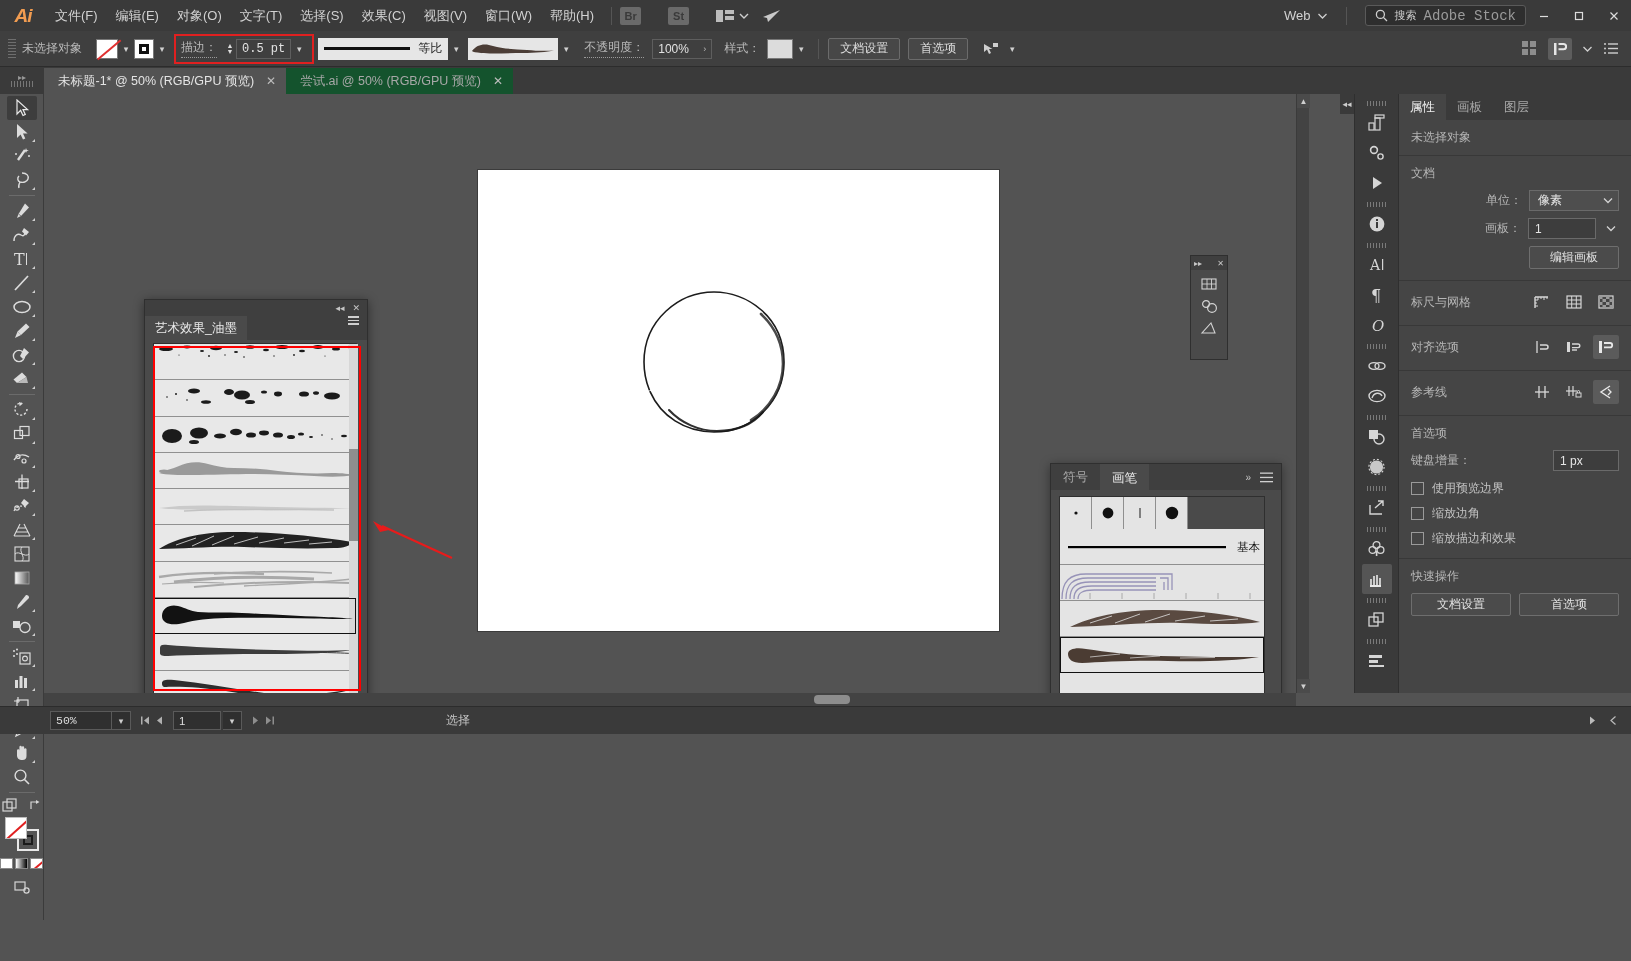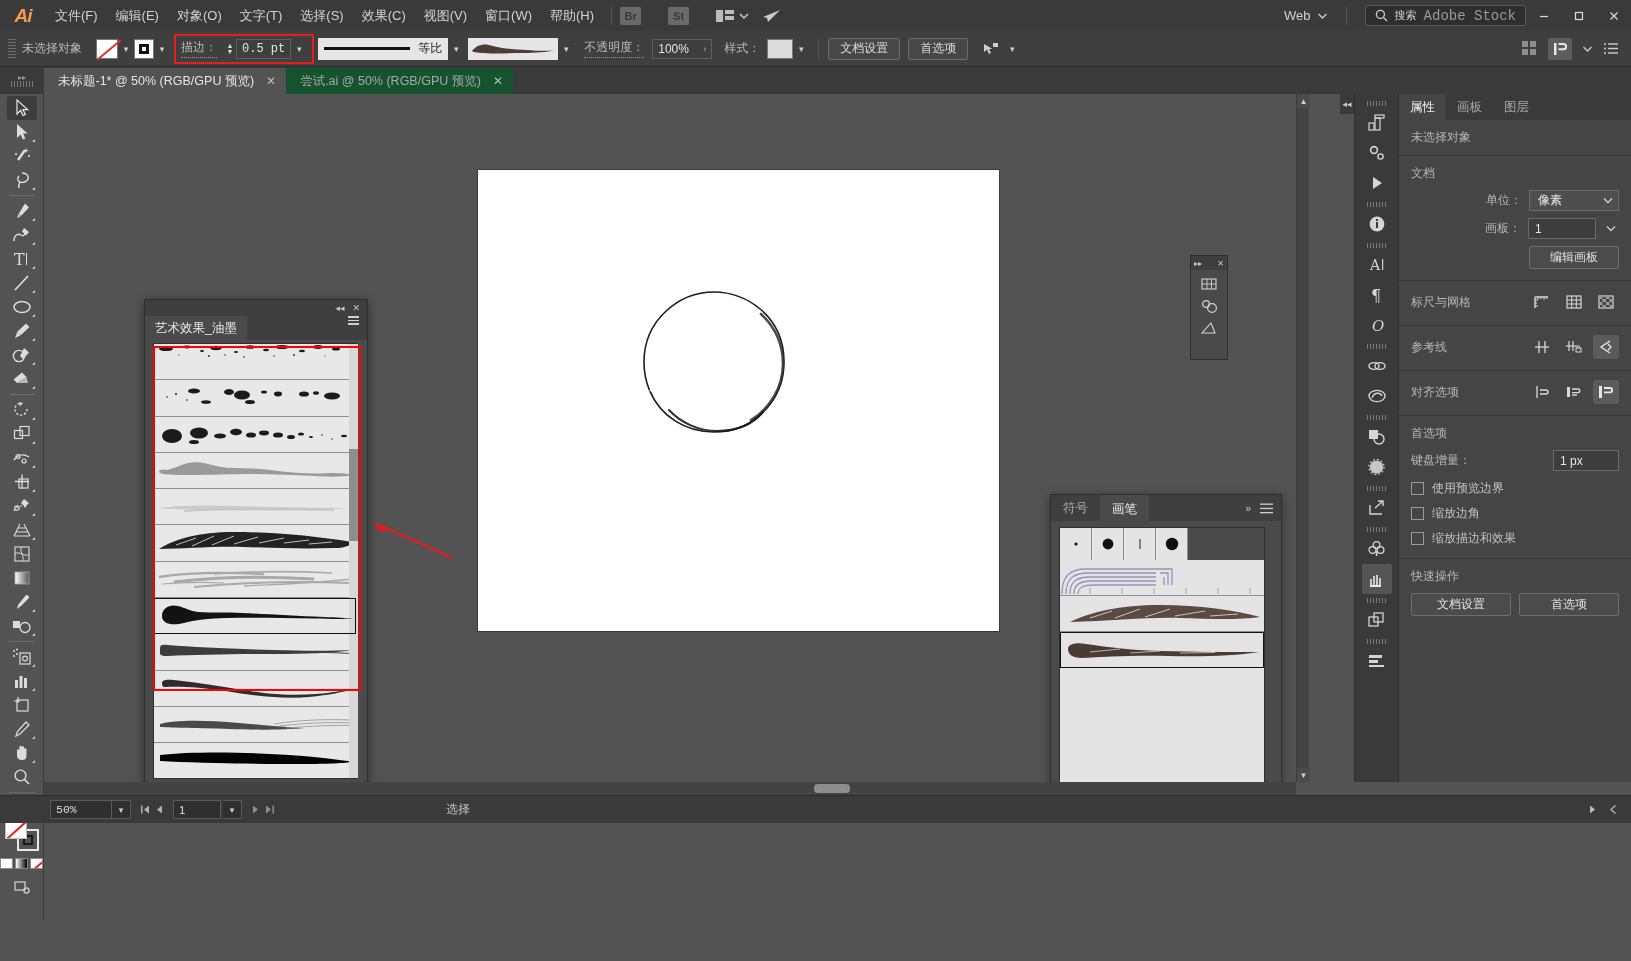--- a/index.html
+++ b/index.html
@@ -3,21 +3,21 @@
 <meta charset="utf-8">
 <style>
   * { box-sizing: border-box; margin:0; padding:0; }
   html,body{
     width:1631px; height:961px; overflow:hidden;
     background:#535353;
     font-family:"Liberation Sans","DejaVu Sans",sans-serif;
     font-size:12px; color:#c8c8c8;
     -webkit-font-smoothing:antialiased;
   }
-  .app{position:relative;width:1631px;height:823px;}
+  .app{position:relative;width:1631px;height:734px;}
 
   
   .menubar{position:absolute;left:0;top:0;width:1631px;height:31px;background:#3a3a3a;display:flex;align-items:center;}
   .ai-logo{width:46px;height:31px;display:flex;align-items:center;justify-content:center;color:#f19c51;font-size:19px;font-weight:bold;font-style:italic;letter-spacing:-1px;}
   .menu-item{padding:0 9px;height:31px;line-height:31px;font-size:13px;color:#d2d2d2;cursor:default;white-space:nowrap;}
   .mb-sep{width:1px;height:18px;background:#555;margin:0 8px;}
   .mb-chip{width:21px;height:18px;background:#6a6a6a;color:#3a3a3a;font-size:11px;font-weight:bold;display:flex;align-items:center;justify-content:center;margin-right:27px;border-radius:2px;}
   .mb-icon{margin-right:4px;display:flex;align-items:center;justify-content:center;height:31px;}
   .spacer{flex:1;}
   .web-sel{display:flex;align-items:center;gap:6px;font-size:13px;color:#d2d2d2;padding:0 10px;}
@@ -812,21 +812,21 @@
             </svg>
         </div>
         <div>
           <svg width="18" height="16" viewBox="0 0 18 16">
               <path d="M2 13 L15 13 L11 3 Z" stroke="#d3d3d3" stroke-width="1.1" fill="none"></path>
             </svg>
         </div>
       </div>
     </div>
 
-    <div class="bp" style="left:1006px;top:400px">
+    <div class="bp" style="left:1006px;top:369px">
       <div class="bp-tabs">
         <div class="bp-tab">符号</div>
         <div class="bp-tab active">画笔</div>
         <div class="bp-ic">
           <span>»</span>
           <span>
             <svg width="13" height="11" viewBox="0 0 13 11">
                 <rect x="0" y="0.5" width="13" height="1.3" fill="#cfcfcf"></rect>
                 <rect x="0" y="4.8" width="13" height="1.3" fill="#cfcfcf"></rect>
                 <rect x="0" y="9" width="13" height="1.3" fill="#cfcfcf"></rect>
@@ -850,20 +850,26 @@
               <svg width="8" height="14">
                 <rect x="3.3" y="2" width="1.4" height="10" fill="#555"></rect>
               </svg>
             </div>
           <div class="bp-dot">
               <svg width="18" height="18">
                 <circle cx="9" cy="9" r="6.2" fill="#111"></circle>
               </svg>
             </div>
           <div class="bp-dot empty"></div>
+        </div>
+        <div class="bp-row">
+          <svg width="170" height="20" viewBox="0 0 170 20">
+              <rect x="8" y="9" width="158" height="2.2" fill="#000"></rect>
+            </svg>
+          <span class="bp-rowlabel">基本</span>
         </div>
         <div class="bp-row">
           <svg width="204" height="35" viewBox="0 0 204 35">
             <g stroke="#9793b8" fill="none" stroke-width="1.3">
               <path d="M2 34 C2 16 10 9 26 9 L66 9"></path>
               <path d="M6 34 C6 19 13 13 28 13 L66 13"></path>
               <path d="M10 34 C10 22 16 17 30 17 L66 17"></path>
               <path d="M14 34 C14 25 19 21 32 21 L66 21"></path>
               <path d="M18 34 C18 28 22 25 34 25 L66 25"></path>
               <path d="M66 9 L96 9 M66 13 L96 13 M66 17 L96 17 M66 21 L96 21 M66 25 L96 25"></path>
@@ -1132,20 +1138,47 @@
                   <rect x="12.5" y="11" width="3.5" height="3"></rect>
                 </g>
               </svg>
           </span>
         </span>
       </div>
     </div>
 
     <div class="pp-sec">
       <div class="iconrow">
+        <span class="pp-lab">对齐选项</span>
+        <span class="ibtns">
+          <span class="ibtn">
+            <svg width="18" height="16" viewBox="0 0 18 16">
+                <path d="M4 2 V14" stroke="#d8d8d8" stroke-width="1.3"></path>
+                <path d="M7 6 H13 a2 2 0 0 1 0 4 H7" stroke="#d8d8d8" stroke-width="1.5" fill="none"></path>
+              </svg>
+          </span>
+          <span class="ibtn">
+            <svg width="18" height="16" viewBox="0 0 18 16">
+                <rect x="2" y="3" width="3" height="10" fill="#d8d8d8"></rect>
+                <path d="M7 5 H13 a1.8 1.8 0 0 1 0 3.6 H7" stroke="#d8d8d8" stroke-width="1.4" fill="none"></path>
+                <path d="M7 11 H12" stroke="#d8d8d8" stroke-width="1.4"></path>
+              </svg>
+          </span>
+          <span class="ibtn on">
+            <svg width="18" height="16" viewBox="0 0 18 16">
+                <rect x="2" y="2" width="3" height="12" fill="#e8e8e8"></rect>
+                <path d="M7 4 H13 a2.2 2.2 0 0 1 0 4.4 H7" stroke="#e8e8e8" stroke-width="1.8" fill="none"></path>
+              </svg>
+          </span>
+        </span>
+      </div>
+    </div>
+
+    <div class="pp-sec">
+      <div class="iconrow">
         <span class="pp-lab">参考线</span>
         <span class="ibtns">
           <span class="ibtn">
             <svg width="18" height="16" viewBox="0 0 18 16">
                 <path d="M2 8 H16" stroke="#d8d8d8" stroke-width="1.3"></path>
                 <path d="M6 2 V14 M12 2 V14" stroke="#d8d8d8" stroke-width="1.3"></path>
               </svg>
           </span>
           <span class="ibtn">
             <svg width="18" height="16" viewBox="0 0 18 16">
@@ -1159,47 +1192,20 @@
             <svg width="18" height="16" viewBox="0 0 18 16">
                 <path d="M13 2 L4 8 L13 14" stroke="#e8e8e8" stroke-width="1.4" fill="none"></path>
                 <path d="M11 5 L14 8 L11 11" stroke="#e8e8e8" stroke-width="1.3" fill="none"></path>
               </svg>
           </span>
         </span>
       </div>
     </div>
 
     <div class="pp-sec">
-      <div class="iconrow">
-        <span class="pp-lab">对齐选项</span>
-        <span class="ibtns">
-          <span class="ibtn">
-            <svg width="18" height="16" viewBox="0 0 18 16">
-                <path d="M4 2 V14" stroke="#d8d8d8" stroke-width="1.3"></path>
-                <path d="M7 6 H13 a2 2 0 0 1 0 4 H7" stroke="#d8d8d8" stroke-width="1.5" fill="none"></path>
-              </svg>
-          </span>
-          <span class="ibtn">
-            <svg width="18" height="16" viewBox="0 0 18 16">
-                <rect x="2" y="3" width="3" height="10" fill="#d8d8d8"></rect>
-                <path d="M7 5 H13 a1.8 1.8 0 0 1 0 3.6 H7" stroke="#d8d8d8" stroke-width="1.4" fill="none"></path>
-                <path d="M7 11 H12" stroke="#d8d8d8" stroke-width="1.4"></path>
-              </svg>
-          </span>
-          <span class="ibtn on">
-            <svg width="18" height="16" viewBox="0 0 18 16">
-                <rect x="2" y="2" width="3" height="12" fill="#e8e8e8"></rect>
-                <path d="M7 4 H13 a2.2 2.2 0 0 1 0 4.4 H7" stroke="#e8e8e8" stroke-width="1.8" fill="none"></path>
-              </svg>
-          </span>
-        </span>
-      </div>
-    </div>
-
-    <div class="pp-sec">
       <div class="pp-h">首选项</div>
       <div class="kbd-row">
         <span class="pp-lab">键盘增量：</span>
         <div class="inp-box" style="width:66px">1 px</div>
       </div>
       <div class="ck">
         <span class="ckbox"></span>
         <span>使用预览边界</span>
       </div>
       <div class="ck">

